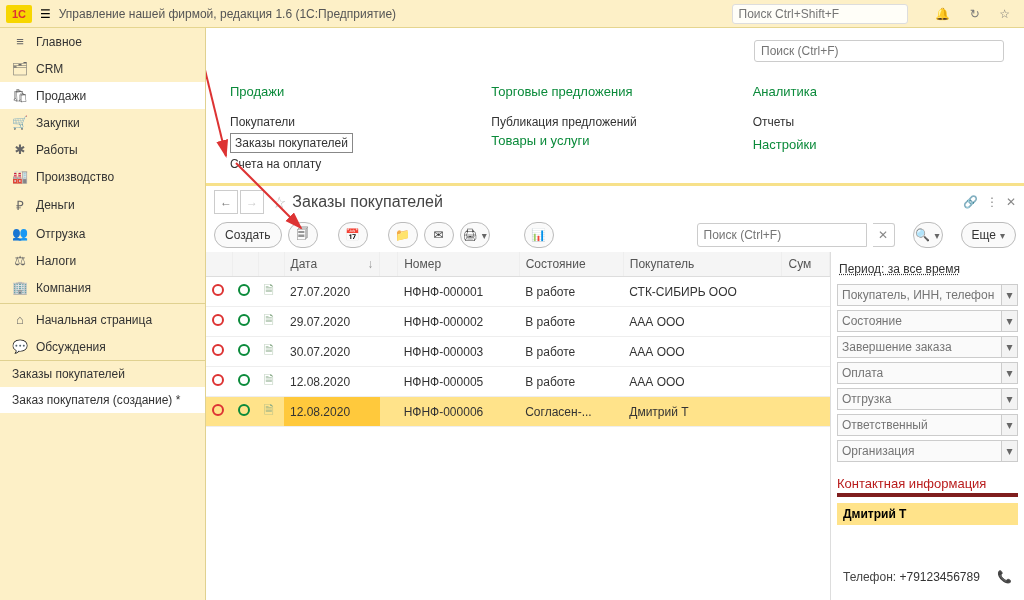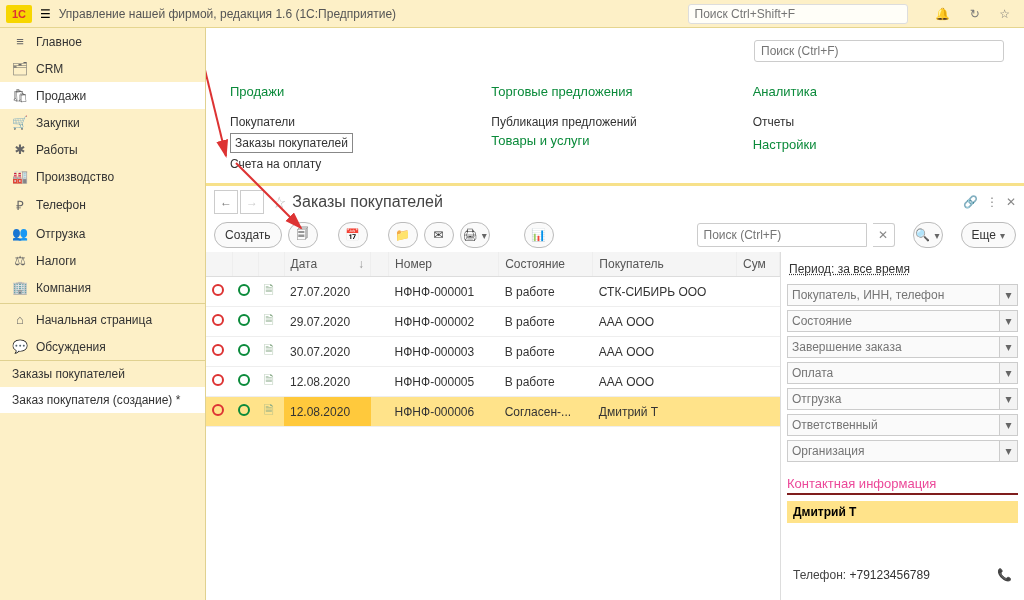--- a/index.html
+++ b/index.html
@@ -2,21 +2,21 @@
 <html><head>
 <meta charset="utf-8">
 <style>
 * { box-sizing: border-box; margin: 0; padding: 0; font-family: Arial, sans-serif; font-size: 12px; }
 html, body { width: 1024px; height: 600px; overflow: hidden; background: #fff; }
 .topbar { height: 28px; background: #fdf0c7; display: flex; align-items: center; padding: 0 6px; border-bottom: 1px solid #e5d58f; }
 .logo { width: 26px; height: 18px; background:#f7d600; color:#d33; font-weight:bold; font-size:11px; display:flex; align-items:center; justify-content:center; border-radius:2px; margin-right:6px;}
 .burger { margin: 0 8px 0 2px; cursor:pointer; }
 .title { color:#555; flex:0 0 auto; }
 .top-spacer { flex:1; }
-.topsearch { width: 220px; height: 20px; border:1px solid #ddd; border-radius:3px; padding:0 6px; background:#fffef8; color:#999; margin-right:20px;margin-left:40px;}
+.topsearch { width: 176px; height: 20px; border:1px solid #ddd; border-radius:3px; padding:0 6px; background:#fffef8; color:#999; margin-right:20px;margin-left:40px;}
 .topicons span { margin: 0 8px; color:#777; cursor:pointer; }
 .main { display:flex; height: calc(600px - 28px); }
 .sidebar { width: 206px; background:#fdf0c7; border-right:1px solid #e0d190; display:flex; flex-direction:column; }
 .sidebar .item { display:flex; align-items:center; padding: 6px 10px; color:#333; cursor:pointer; }
 .sidebar .item.active { background:#fff; }
 .sidebar .item .ic { width:20px; text-align:center; color:#666; margin-right:6px; font-size:13px;}
 .sidebar .sep { height:1px; background:#e0d190; margin: 2px 0;}
 .sidebar .sub { background:#fff; border-top:1px solid #e0d190;}
 .sidebar .sub .sitem { padding:6px 12px; color:#333; cursor:pointer; }
 .sidebar .sub .sitem.sel { background:#fdf0c7; }
@@ -48,26 +48,26 @@
 .grid { flex:1; overflow:auto; }
 table.g { width:100%; border-collapse:collapse; }
 table.g th { text-align:left; font-weight:normal; color:#555; background:#f5f5f5; border-bottom:1px solid #ddd; border-right:1px solid #eee; padding:5px 6px; position:sticky; top:0;}
 table.g td { border-bottom:1px solid #eee; padding:4px 6px; color:#333;}
 table.g tr.sel td { background:#ffe38a; }
 table.g tr.sel td.datecell { background:#ffc93c; }
 .circ { width:12px; height:12px; border:2px solid; border-radius:50%; display:inline-block;}
 .circ.red{ border-color:#d33;}
 .circ.green{ border-color:#0a8a3a;}
 .docic{ color:#8a8; font-size:12px;}
-.sidepanel { width:244px; border-left:1px solid #ddd; padding:6px 6px; overflow:auto; }
+.sidepanel { width:194px; border-left:1px solid #ddd; padding:6px 6px; overflow:auto; }
 .sidepanel .period { color:#333; text-decoration:underline dotted; margin:4px 2px 8px 2px; display:block;}
 .filter { display:flex; margin-bottom:4px;}
 .filter input { flex:1; height:22px; border:1px solid #ccc; padding:0 4px; color:#999; background:#fafafa;}
 .filter .dd { width:18px; height:22px; border:1px solid #ccc; border-left:none; background:#f3f3f3; display:flex; align-items:center; justify-content:center; color:#666; cursor:pointer;}
-.sidepanel h4 { color:#ec4899; font-weight:normal; font-size:13px; margin:14px 0 6px 0; border-bottom:2px solid #7f1d1d; padding-bottom:2px;}
+.sidepanel h4 { color:#b91c1c; font-weight:normal; font-size:13px; margin:14px 0 6px 0; border-bottom:4px solid #7f1d1d; padding-bottom:2px;}
 .contact-name { background:#ffe38a; padding:4px 6px; font-weight:bold;}
 .contact-row { display:flex; justify-content:space-between; padding:4px 6px; color:#444;margin-top:41px;}
 .contact-row .ph{ color:#333;}
 svg.arrows{ position:absolute; top:0; left:0; pointer-events:none; z-index:50;}
 </style>
 </head>
 <body>
 
 <div class="topbar">
   <div class="logo">1C</div>
@@ -104,21 +104,21 @@
         <div class="item">
           <span class="ic">✱</span>
           <span>Работы</span>
         </div>
         <div class="item">
           <span class="ic">🏭</span>
           <span>Производство</span>
         </div>
         <div class="item">
           <span class="ic">₽</span>
-          <span>Телефон</span>
+          <span>Деньги</span>
         </div>
         <div class="item">
           <span class="ic">👥</span>
           <span>Отгрузка</span>
         </div>
         <div class="item">
           <span class="ic">⚖</span>
           <span>Налоги</span>
         </div>
         <div class="item">

